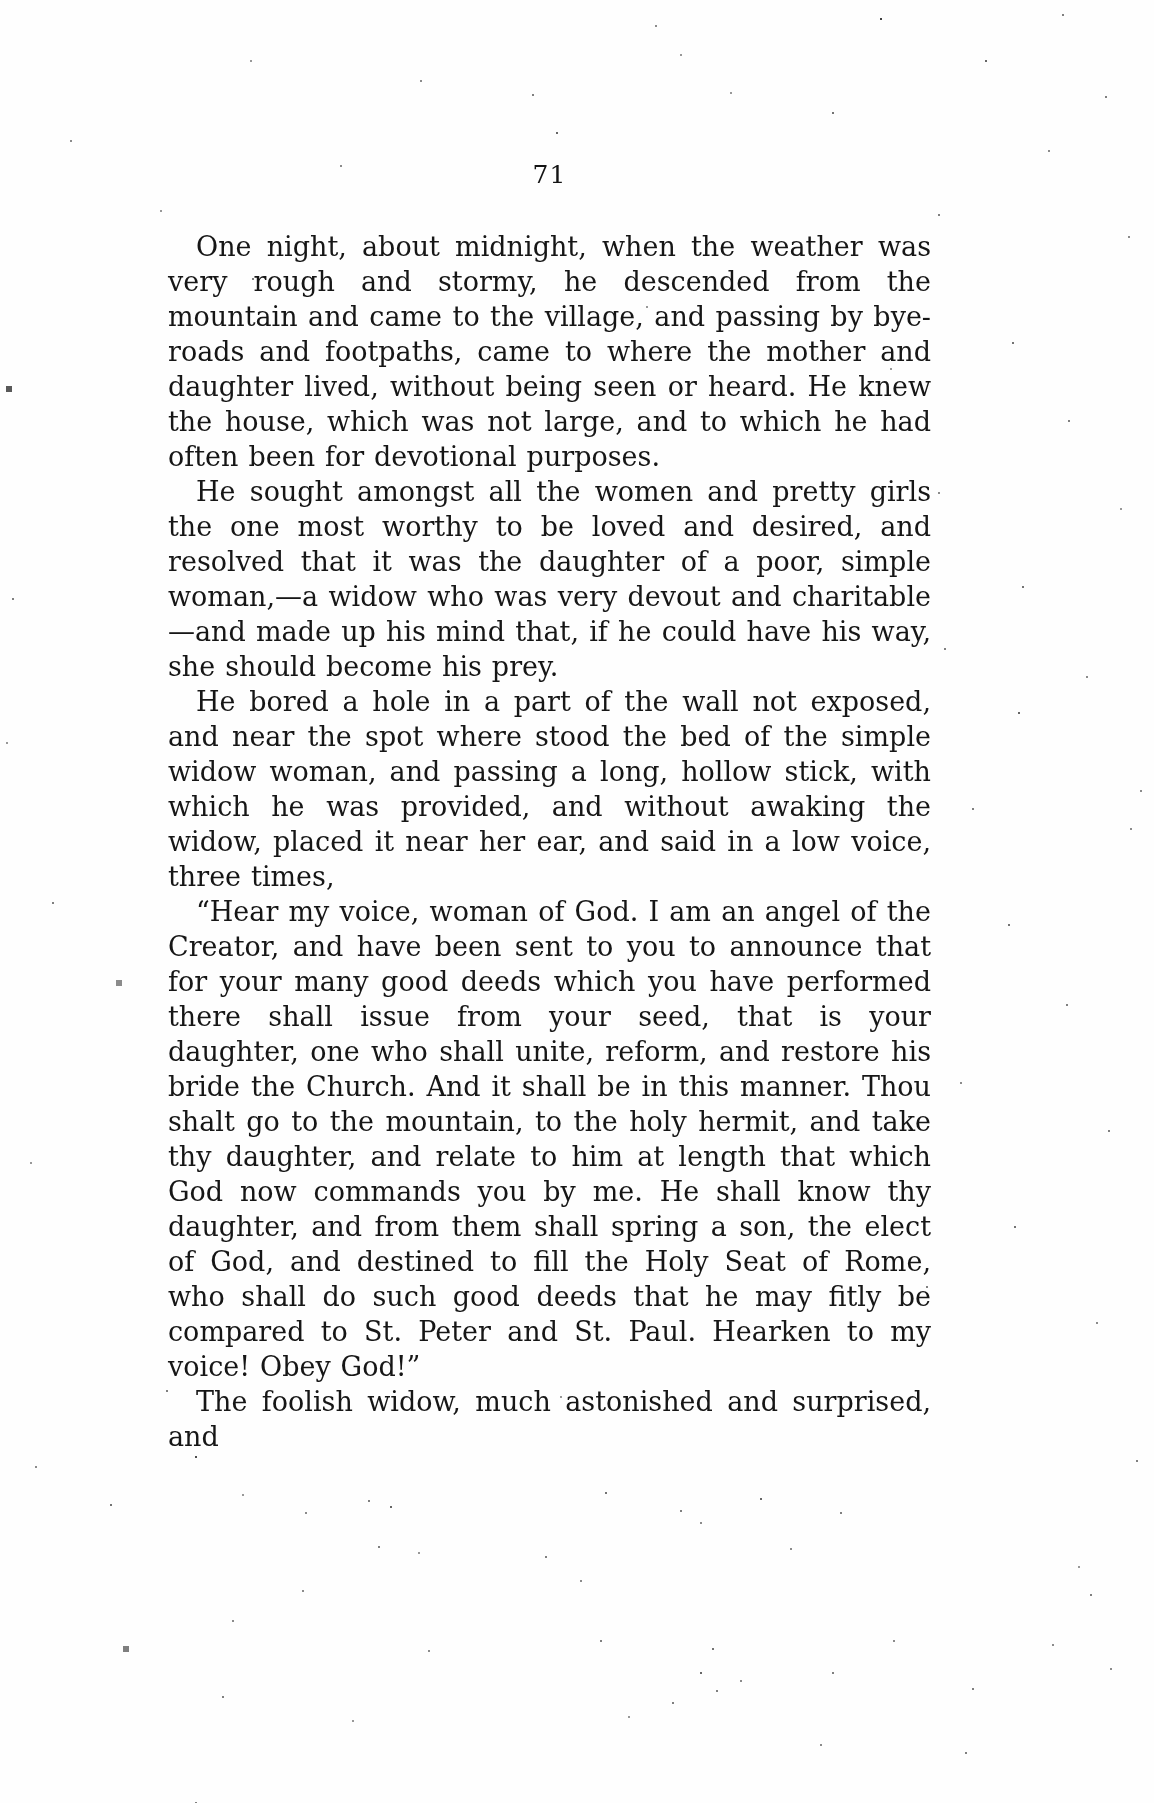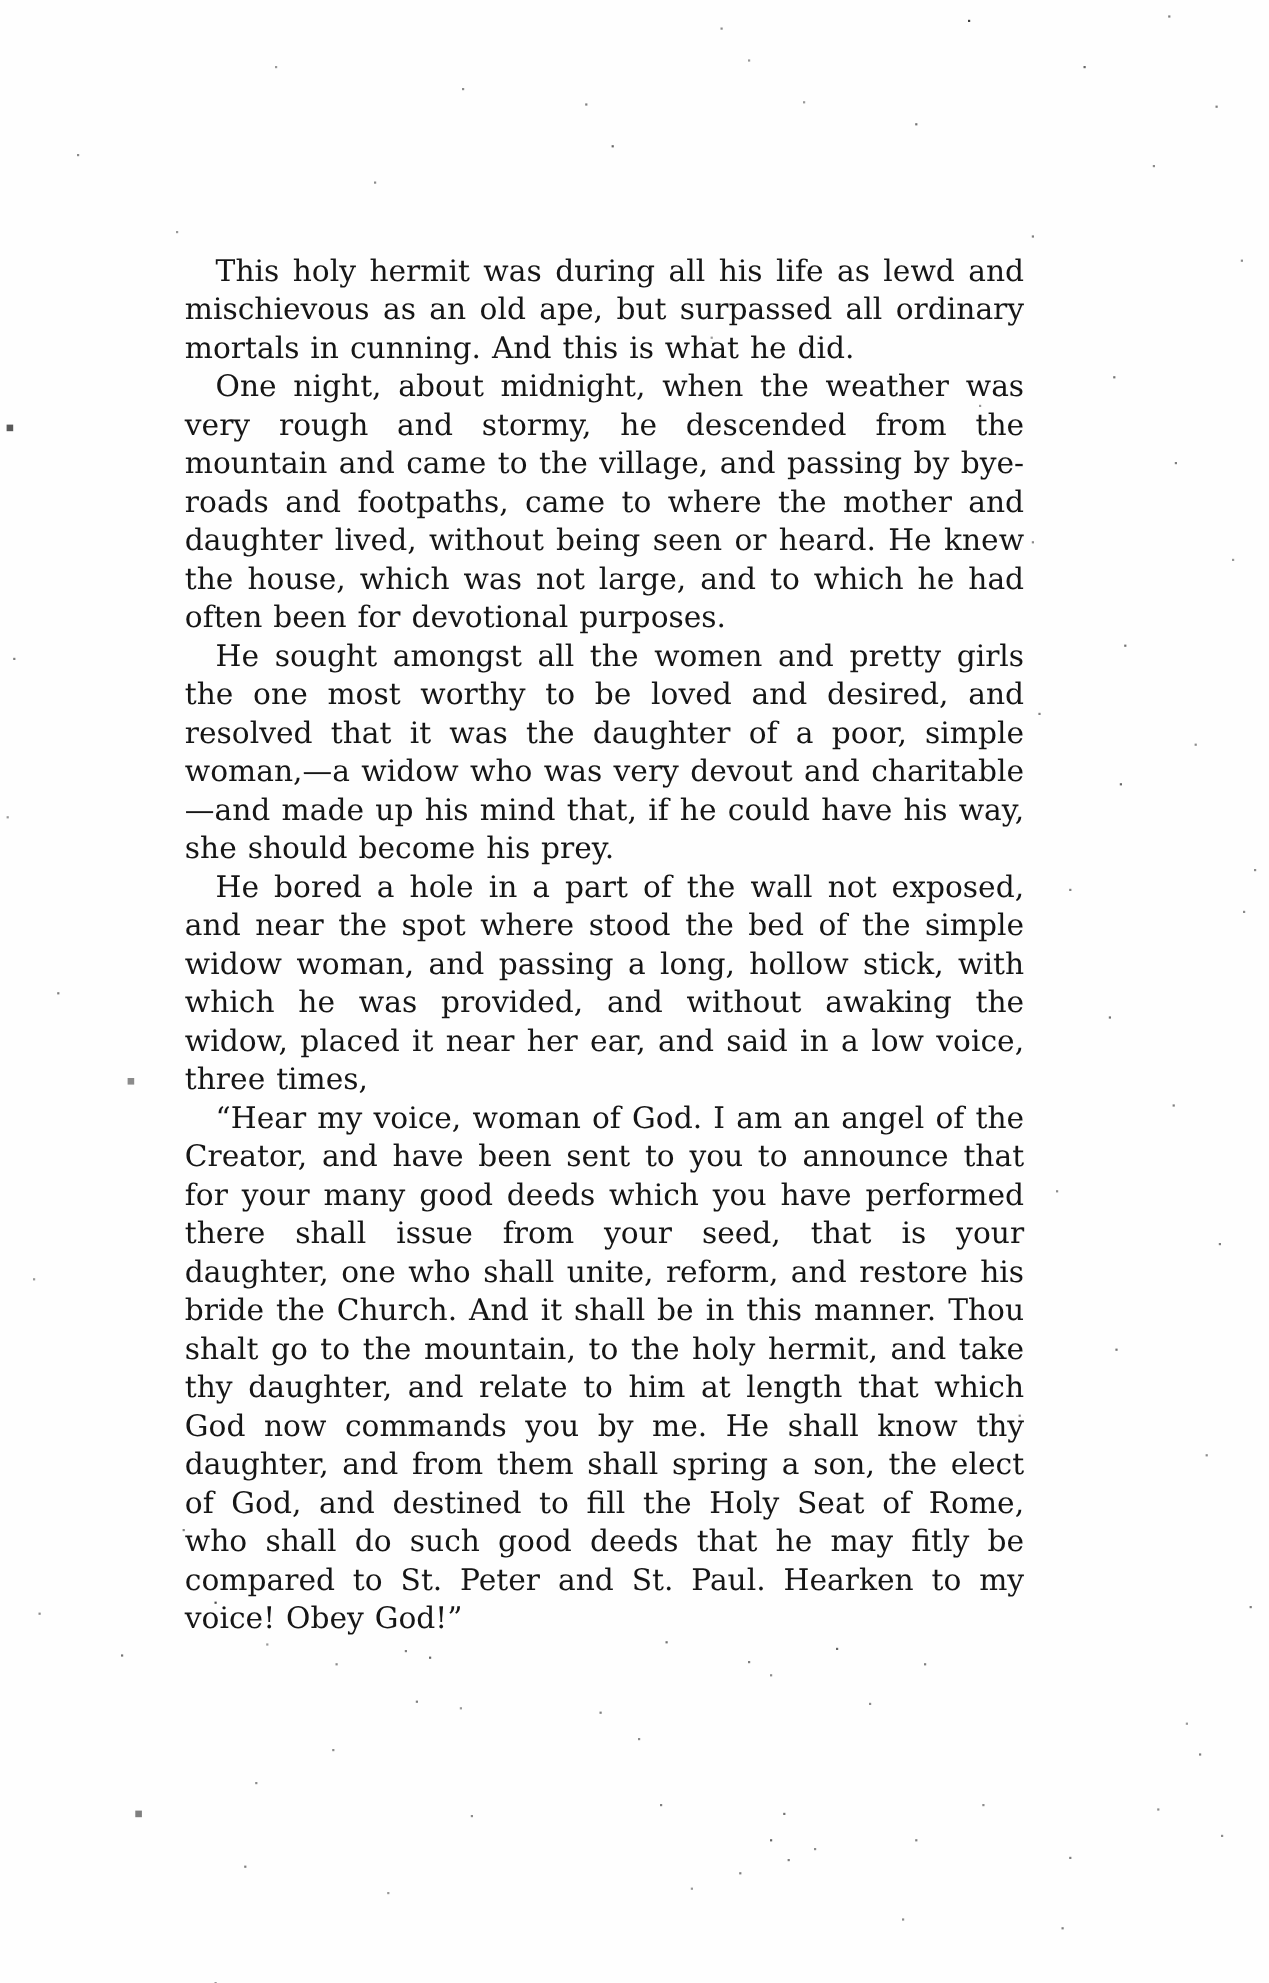--- a/index.html
+++ b/index.html
@@ -100,21 +100,22 @@
       532px 94px 0 rgba(0,0,0,.5), 890px 368px 0 rgba(0,0,0,.4),
       1140px 790px 0 rgba(0,0,0,.45), 1136px 1460px 0 rgba(0,0,0,.5);
   }
 </style>
 </head>
 <body>
 
 <div class="page">
   <div class="speck"></div>
 
+  <div class="page-number">71</div>
 
   <div class="text-block">
-    <p>This holy hermit was during all his life as lewd and mischievous as an old ape, but surpassed all ordinary mortals in cunning.  And this is what he did.</p>
     <p>One night, about midnight, when the weather was very rough and stormy, he descended from the mountain and came to the village, and passing by bye-roads and footpaths, came to where the mother and daughter lived, without being seen or heard.  He knew the house, which was not large, and to which he had often been for devotional purposes.</p>
     <p>He sought amongst all the women and pretty girls the one most worthy to be loved and desired, and resolved that it was the daughter of a poor, simple woman,—a widow who was very devout and charitable—and made up his mind that, if he could have his way, she should become his prey.</p>
     <p>He bored a hole in a part of the wall not exposed, and near the spot where stood the bed of the simple widow woman, and passing a long, hollow stick, with which he was provided, and without awaking the widow, placed it near her ear, and said in a low voice, three times,</p>
     <p>“Hear my voice, woman of God.  I am an angel of the Creator, and have been sent to you to announce that for your many good deeds which you have performed there shall issue from your seed, that is your daughter, one who shall unite, reform, and restore his bride the Church.  And it shall be in this manner.  Thou shalt go to the mountain, to the holy hermit, and take thy daughter, and relate to him at length that which God now commands you by me.  He shall know thy daughter, and from them shall spring a son, the elect of God, and destined to fill the Holy Seat of Rome, who shall do such good deeds that he may fitly be compared to St. Peter and St. Paul.  Hearken to my voice!  Obey God!”</p>
+    <p>The foolish widow, much astonished and surprised, and</p>
   </div>
 </div>
 
 </body></html>

